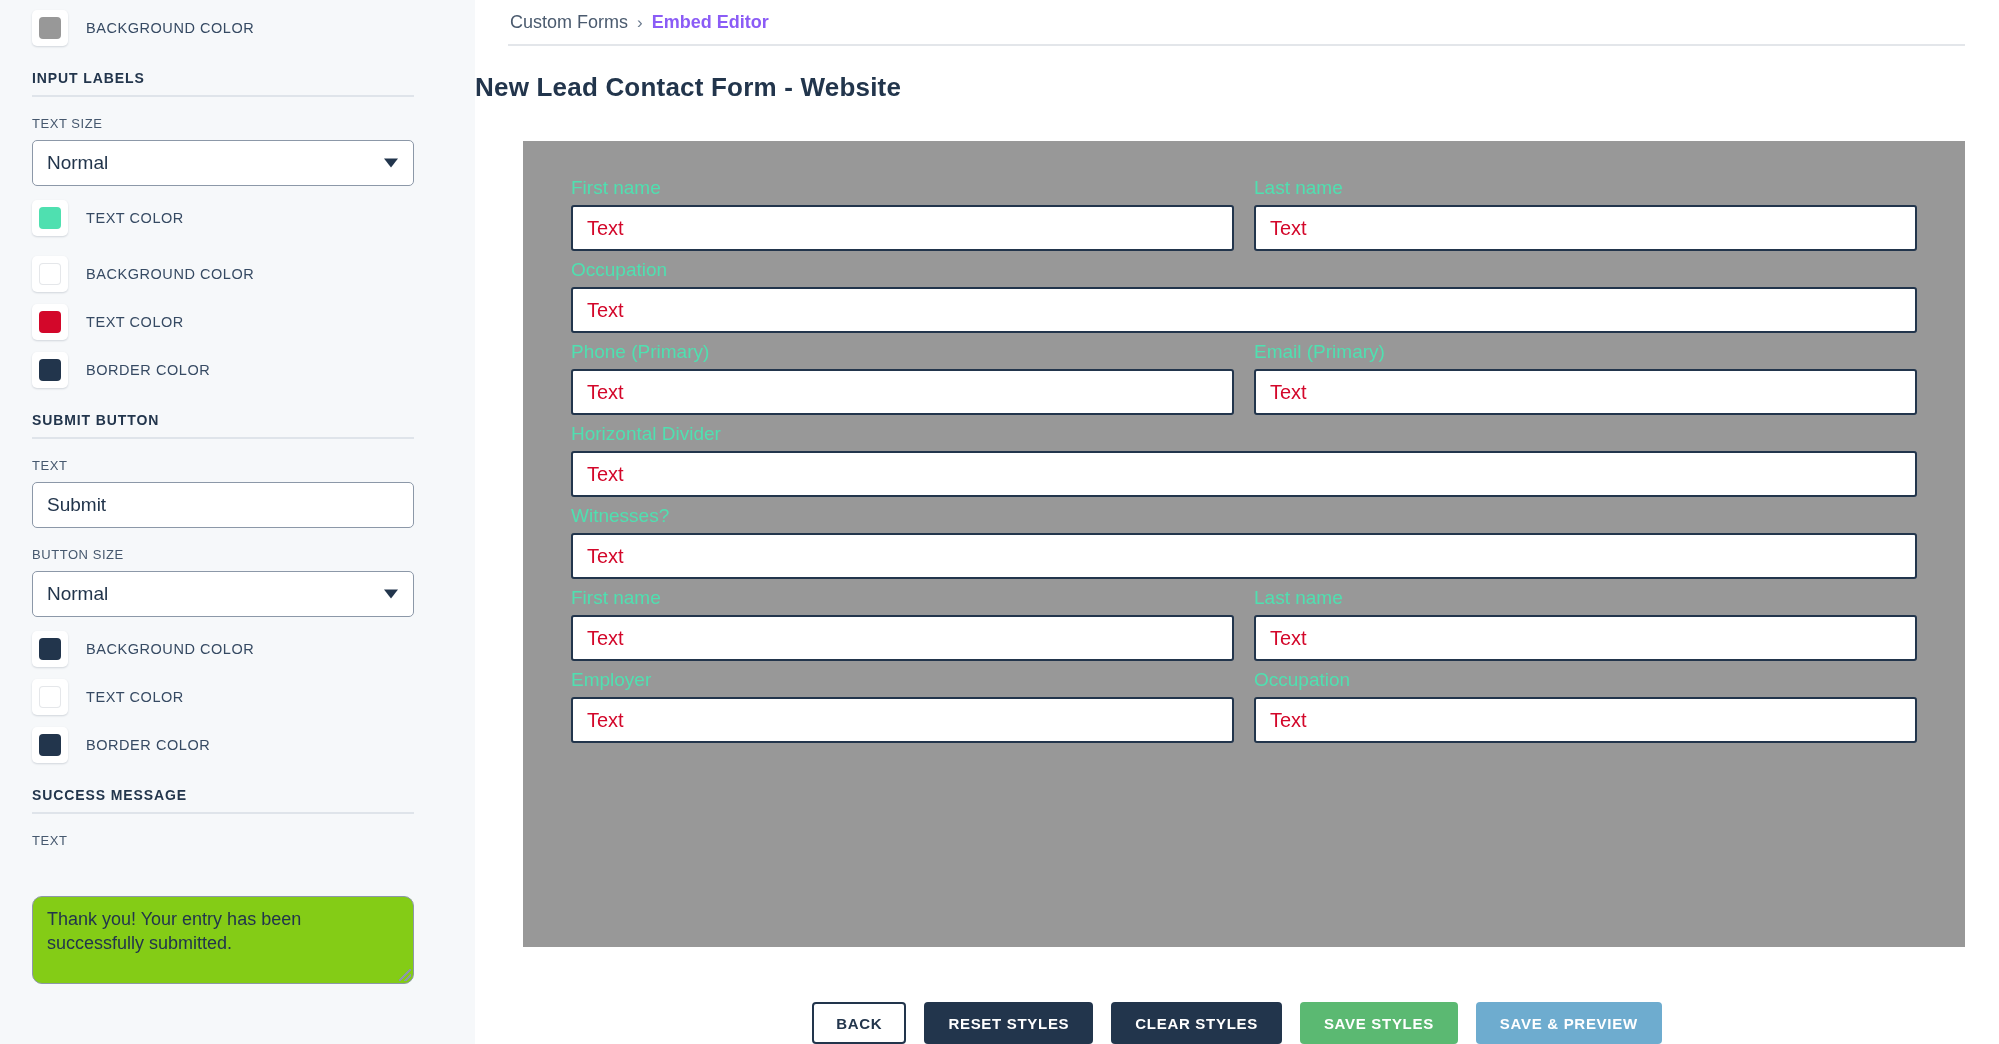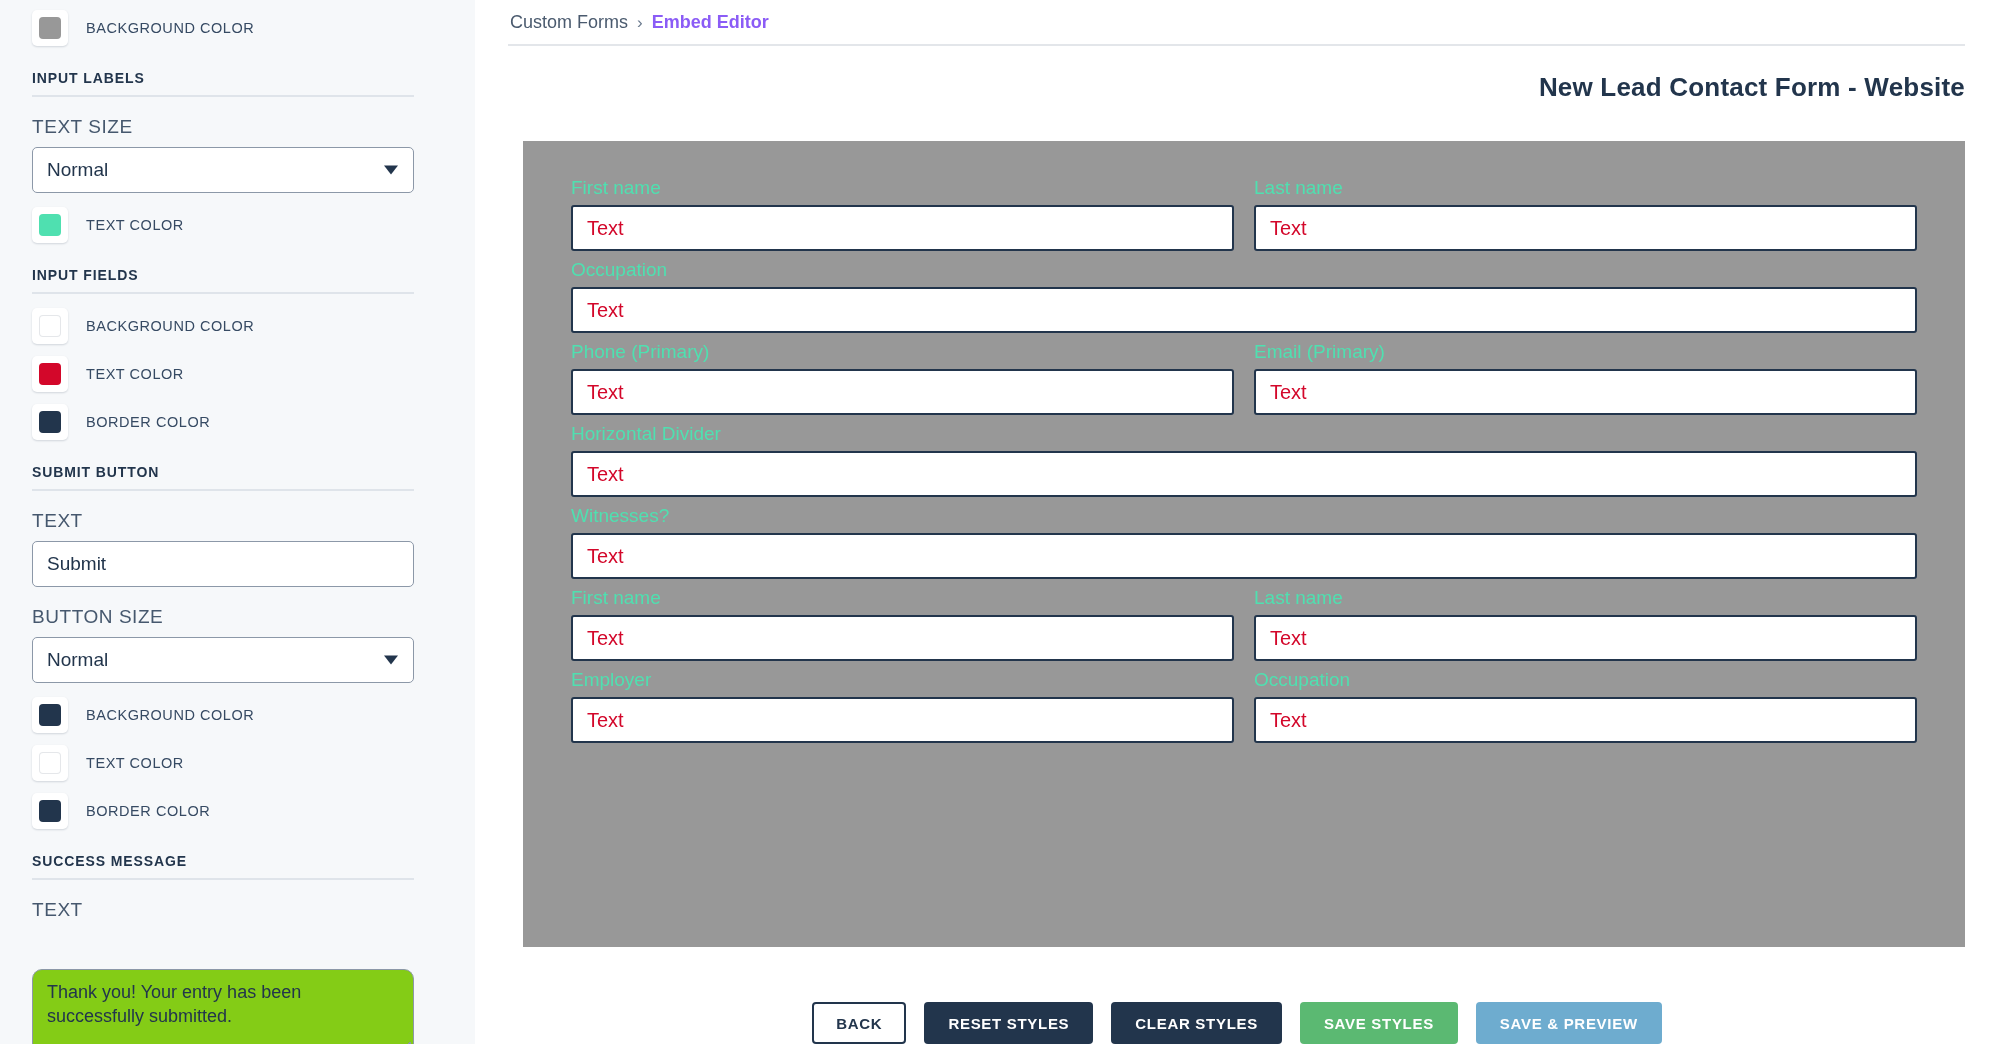--- a/index.html
+++ b/index.html
@@ -74,21 +74,21 @@
     text-transform: uppercase;
     padding-bottom: 9px;
   }
   .section-head .rule {
     height: 2px;
     background: #dfe4ea;
     width: 382px;
   }
 
   .field-label {
-    font-size: 19px;
+    font-size: 13px;
     letter-spacing: .55px;
     color: #46586e;
     text-transform: uppercase;
     margin-top: 19px;
     margin-bottom: 9px;
   }
 
   .select-box {
     position: relative;
     width: 382px;
@@ -186,21 +186,21 @@
     left: 33px; top: 44px;
     width: 1457px;
     height: 2px;
     background: #e3e6ea;
   }
 
   #form-title {
     position: absolute;
     left: 0; top: 72px;
     width: 1490px;
-    text-align: right;
+    text-align: left;
     font-size: 26px;
     font-weight: bold;
     color: #22354c;
     letter-spacing: .2px;
   }
 
   
   #preview {
     position: absolute;
     left: 48px; top: 141px;
@@ -296,24 +296,20 @@
         <span class="caret"></span>
       </div>
 
       <div class="swatch-row" style="margin-top:8px;">
         <span class="swatch-box">
           <span class="swatch-chip" style="background:#4fe0b0;"></span>
         </span>
         <span class="swatch-label">TEXT COLOR</span>
       </div>
 
-      <div class="section-head">
-        <div class="st">INPUT FIELDS</div>
-        <div class="rule"></div>
-      </div>
 
       <div class="swatch-row" style="margin-top:8px;">
         <span class="swatch-box">
           <span class="swatch-chip bordered" style="background:#ffffff;"></span>
         </span>
         <span class="swatch-label">BACKGROUND COLOR</span>
       </div>
       <div class="swatch-row">
         <span class="swatch-box">
           <span class="swatch-chip" style="background:#d3072a;"></span>

